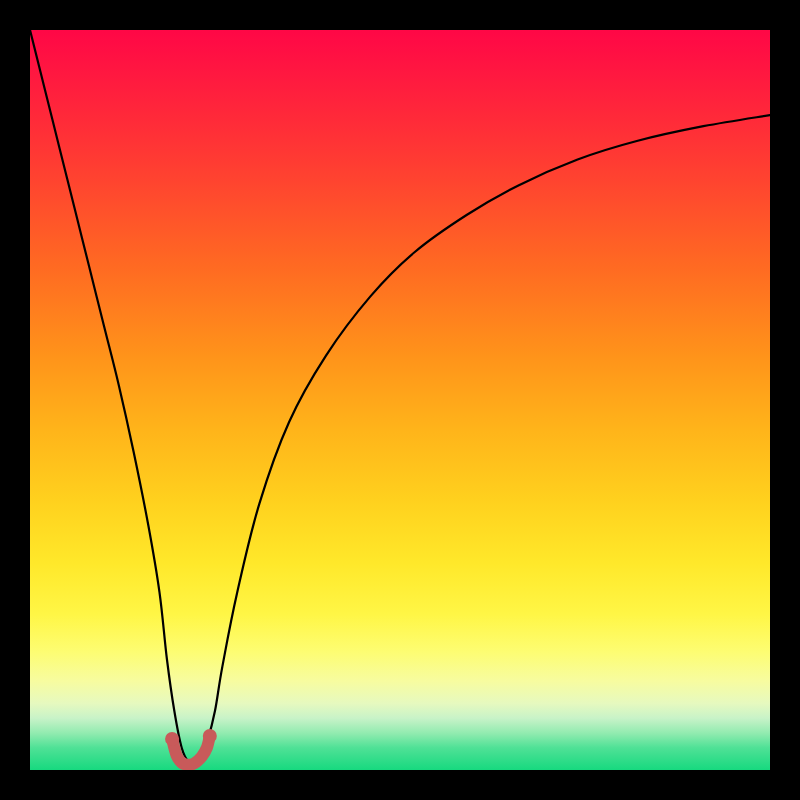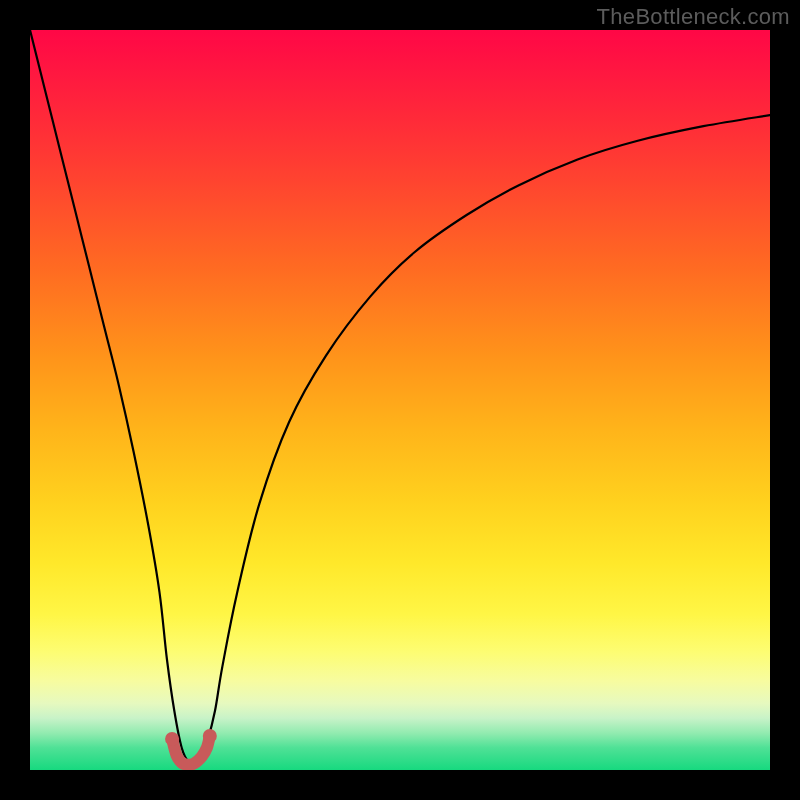--- a/index.html
+++ b/index.html
@@ -62,21 +62,20 @@
     color: #5c5c5c;
     font-size: 22px;
     letter-spacing: 0.3px;
     user-select: none;
   }
 </style>
 </head>
 <body>
 
 <div class="frame">
-  <div class="watermark">TheBottleneck.com</div>
   <div class="plot">
     <div class="gradient"></div>
     <svg id="svg" class="svg-layer" viewBox="0 0 740 740" preserveAspectRatio="none">
         <path d="M0,0 C 2.664,10.655999999999988 9.472000000000001,37.887999999999934 14.8,59.19999999999993 C 20.128,80.51199999999993 24.272000000000002,97.08799999999997 29.6,118.39999999999998 C 34.928,139.712 39.071999999999996,156.28800000000004 44.4,177.60000000000002 C 49.728,198.912 53.872,215.48799999999997 59.2,236.79999999999995 C 64.528,258.11199999999997 68.672,274.688 74,296 C 79.328,317.312 83.472,332.556 88.8,355.2 C 94.128,377.844 98.272,396.492 103.60000000000001,421.8 C 108.92800000000001,447.108 113.73800000000001,470.49199999999996 118.4,495.79999999999995 C 123.062,521.108 126.17,538.424 129.5,562.4 C 132.83,586.376 134.236,607.688 136.9,629 C 139.56400000000002,650.312 141.63600000000002,664.8159999999999 144.3,680.8 C 146.964,696.784 149.036,708.4759999999999 151.7,717.8 C 154.36399999999998,727.124 156.43599999999998,729.936 159.1,732.6 C 161.764,735.264 164.2356,733.932 166.5,732.6 C 168.7644,731.268 169.682,729.196 171.67999999999998,725.2 C 173.67799999999997,721.2040000000001 175.20239999999998,718.3919999999999 177.6,710.4 C 179.9976,702.408 182.33599999999998,694.12 185,680.8 C 187.66400000000002,667.4799999999999 188.404,657.712 192.4,636.4 C 196.39600000000002,615.088 200.54000000000002,591.704 207.20000000000002,562.4 C 213.86,533.096 220.07600000000002,504.236 229.4,473.6 C 238.724,442.96400000000006 247.012,418.84000000000003 259,392.20000000000005 C 270.988,365.56000000000006 281.348,348.24399999999997 296,325.59999999999997 C 310.652,302.95599999999996 324.41600000000005,285.04799999999994 340.40000000000003,266.4 C 356.384,247.75199999999998 367.48400000000004,236.652 384.8,222 C 402.116,207.348 417.95199999999994,196.988 436.59999999999997,185 C 455.248,173.012 468.42,165.39 488.40000000000003,155.39999999999998 C 508.38000000000005,145.40999999999997 526.288,137.492 547.6,129.5 C 568.912,121.50800000000001 584.156,116.99399999999999 606.8,111 C 629.444,105.00600000000001 649.424,100.86200000000004 673.4,96.20000000000005 C 697.376,91.53800000000005 728.012,87.09800000000003 740,85.10000000000002" fill="none" stroke="#000000" stroke-width="2.2" stroke-linecap="round" stroke-linejoin="round"></path>
         <path d="M142.08,708.92 C 142.87920000000003,711.8503999999999 144.78840000000002,720.9376000000001 146.52,725.2 C 148.2516,729.4624 149.702,730.8684000000001 151.7,732.6 C 153.69799999999998,734.3316 155.3556,734.6868000000001 157.62,734.82 C 159.8844,734.9532 161.7492,734.8052 164.28,733.34 C 166.8108,731.8748 169.41559999999998,729.4771999999999 171.67999999999998,726.68 C 173.94439999999997,723.8828 175.39479999999998,721.5296 176.85999999999999,717.8 C 178.3252,714.0704 179.28719999999998,708.0912000000001 179.82,705.96" fill="none" stroke="#c85a5a" stroke-width="12" stroke-linecap="round" stroke-linejoin="round"></path>
         <circle cx="142.08" cy="708.92" r="7" fill="#c85a5a"></circle>
         <circle cx="179.82" cy="705.96" r="7" fill="#c85a5a"></circle>
       </svg>
   </div>
 </div>

